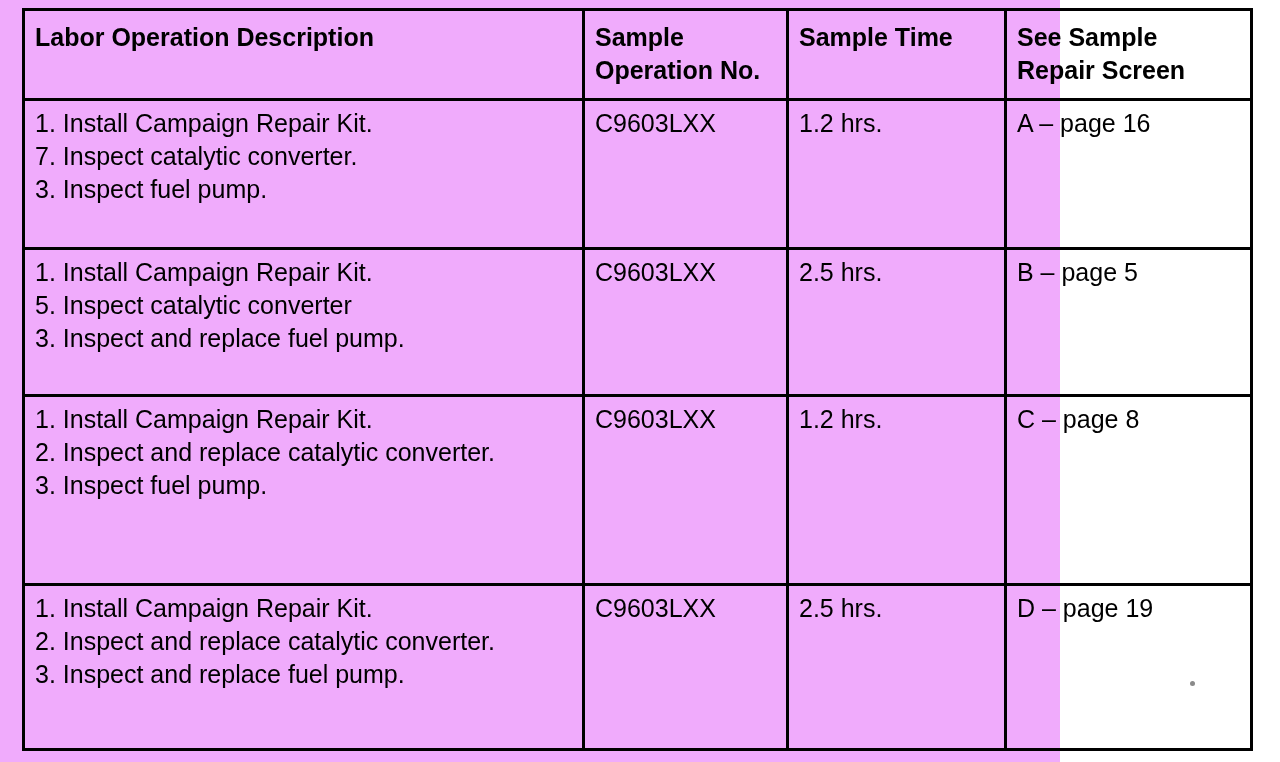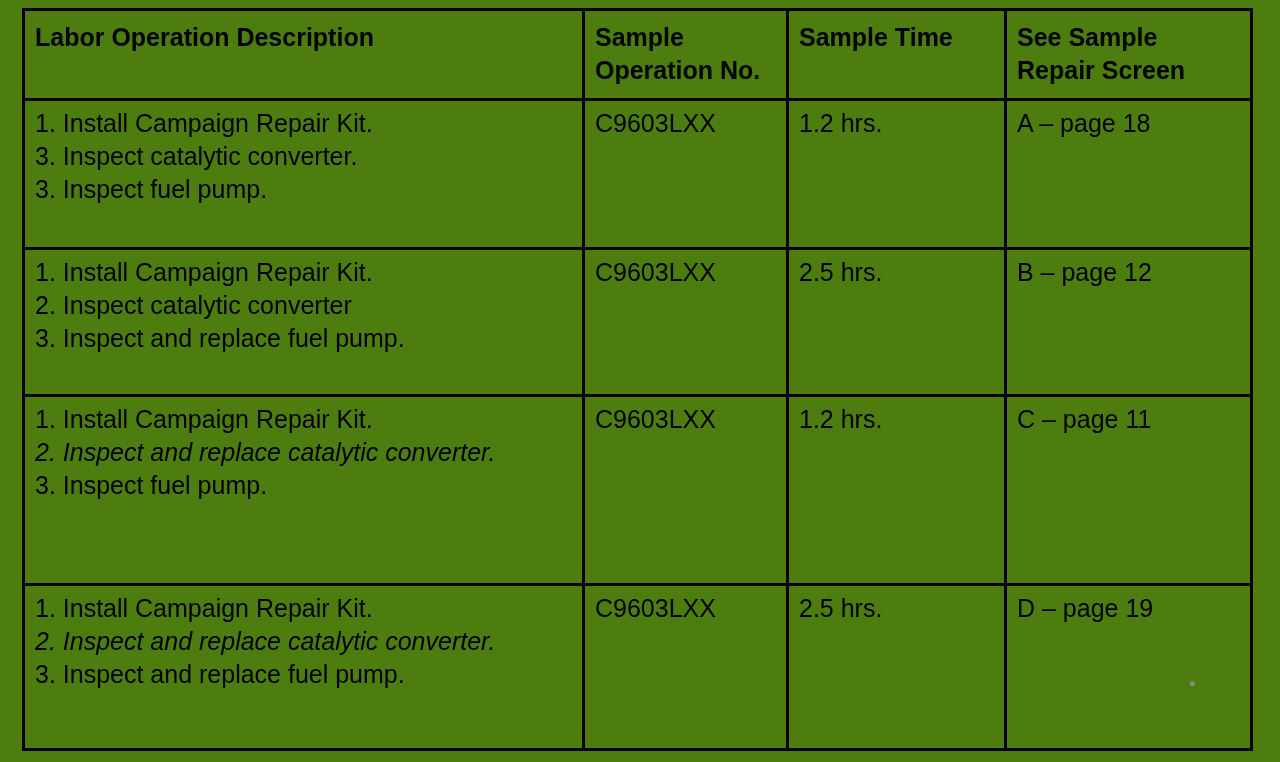--- a/index.html
+++ b/index.html
@@ -9,23 +9,23 @@
   }
   body {
     width: 1280px;
     height: 762px;
     font-family: "Liberation Sans", sans-serif;
     color: #000000;
     overflow: hidden;
   }
   .page {
     position: relative;
-    width: 1280px;
+    width: 1060px;
     height: 762px;
-    background: #4d7c0f;
+    background: #f0abfc;
   }
   table.labor-table {
     position: absolute;
     left: 22px;
     top: 8px;
     width: 1228px;
     border-collapse: collapse;
     table-layout: fixed;
   }
   table.labor-table td,
@@ -42,21 +42,21 @@
     font-weight: bold;
     padding-top: 10px;
     padding-bottom: 10px;
   }
   col.c-desc { width: 560px; }
   col.c-op   { width: 204px; }
   col.c-time { width: 218px; }
   col.c-scr  { width: 246px; }
 
   .cell-lines div { white-space: nowrap; }
-  .cell-lines div.wrap { white-space: normal; font-style: italic; }
+  .cell-lines div.wrap { white-space: normal; }
 
   .row-1 td { height: 132px; }
   .row-2 td { height: 130px; }
   .row-3 td { height: 172px; }
   .row-4 td { height: 148px; }
 
   .hdr-desc { }
   .hdr-op { }
   .hdr-time { }
   .hdr-screen { }
@@ -89,48 +89,48 @@
         <th class="hdr-op">Sample Operation No.</th>
         <th class="hdr-time">Sample Time</th>
         <th class="hdr-screen">See Sample Repair Screen</th>
       </tr>
     </thead>
     <tbody>
 
       <tr class="row-1">
         <td class="cell-lines">
           <div>1. Install Campaign Repair Kit.</div>
-          <div>3. Inspect catalytic converter.</div>
+          <div>7. Inspect catalytic converter.</div>
           <div>3. Inspect fuel pump.</div>
         </td>
         <td>C9603LXX</td>
         <td>1.2 hrs.</td>
-        <td>A – page 18</td>
+        <td>A – page 16</td>
       </tr>
 
       <tr class="row-2">
         <td class="cell-lines">
           <div>1. Install Campaign Repair Kit.</div>
-          <div>2. Inspect catalytic converter</div>
+          <div>5. Inspect catalytic converter</div>
           <div>3. Inspect and replace fuel pump.</div>
         </td>
         <td>C9603LXX</td>
         <td>2.5 hrs.</td>
-        <td>B – page 12</td>
+        <td>B – page 5</td>
       </tr>
 
       <tr class="row-3">
         <td class="cell-lines">
           <div>1. Install Campaign Repair Kit.</div>
           <div class="wrap">2. Inspect and replace catalytic converter.</div>
           <div>3. Inspect fuel pump.</div>
         </td>
         <td>C9603LXX</td>
         <td>1.2 hrs.</td>
-        <td>C – page 11</td>
+        <td>C – page 8</td>
       </tr>
 
       <tr class="row-4">
         <td class="cell-lines">
           <div>1. Install Campaign Repair Kit.</div>
           <div class="wrap">2. Inspect and replace catalytic converter.</div>
           <div>3. Inspect and replace fuel pump.</div>
         </td>
         <td>C9603LXX</td>
         <td>2.5 hrs.</td>

